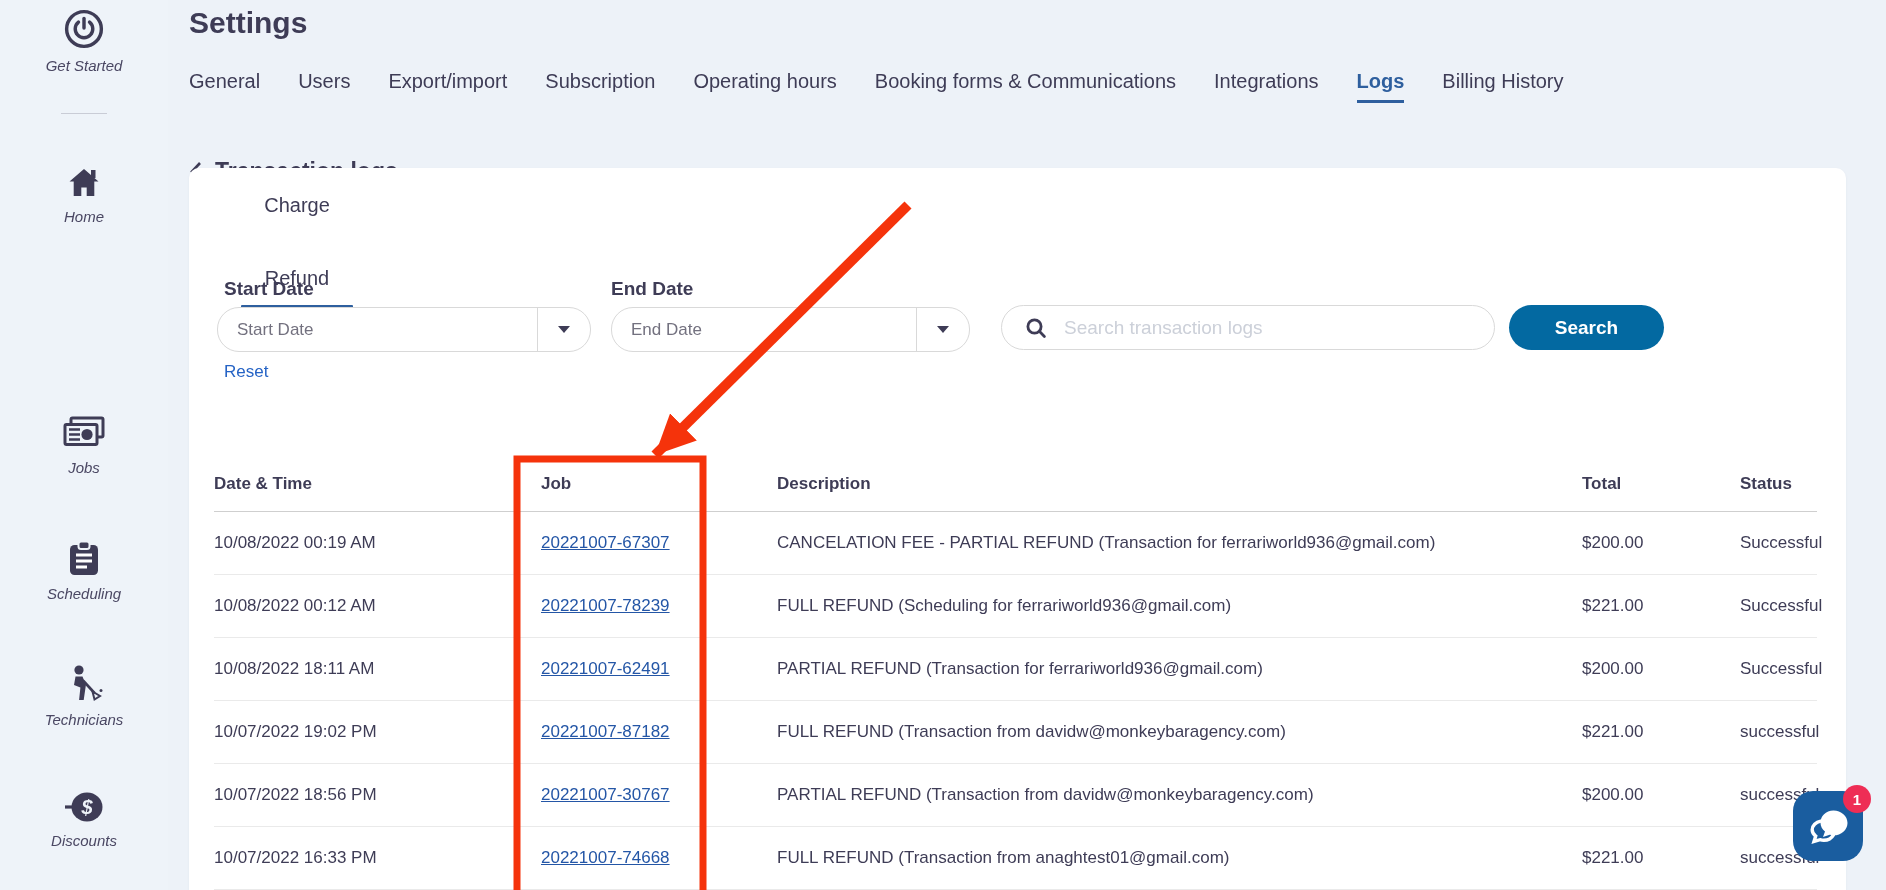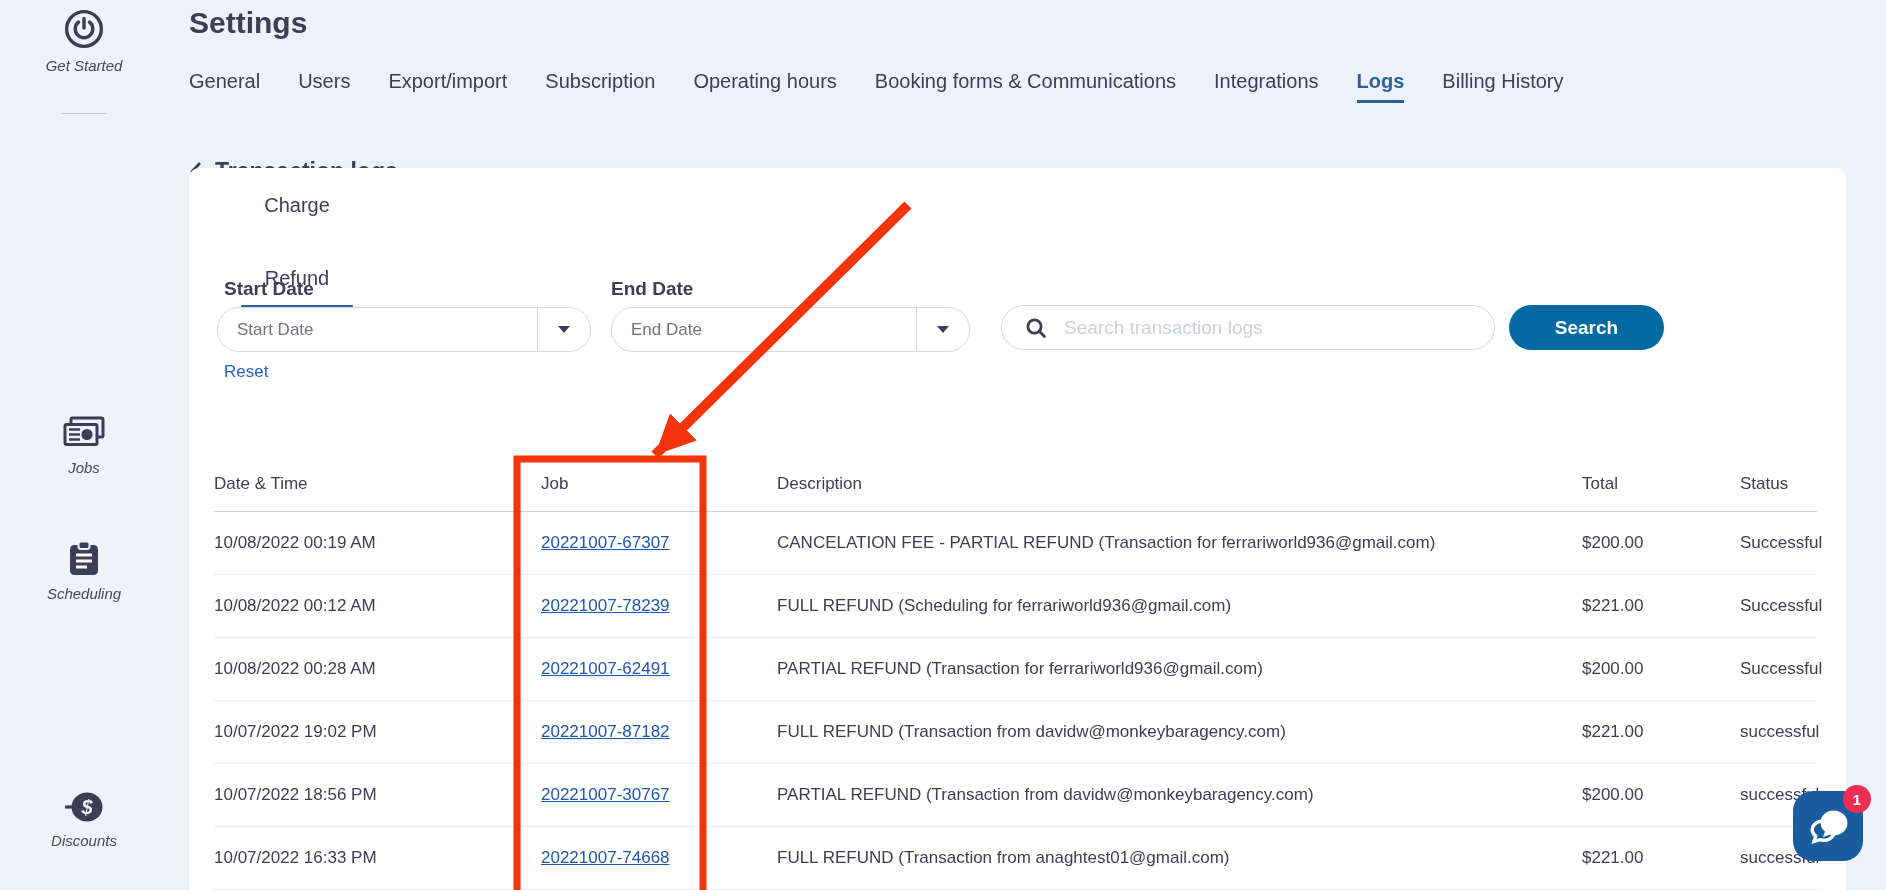--- a/index.html
+++ b/index.html
@@ -40,21 +40,21 @@
                background:#fff;display:flex;align-items:center;padding:0 16px 0 22px;box-sizing:border-box;gap:14px;}
   .search-wrap input{border:0;outline:none;flex:1;font-size:19px;color:#3e3c56;background:transparent;
                      font-family:"Liberation Sans",sans-serif;}
   .search-wrap input::placeholder{color:#ccd0d9;}
   .search-btn{position:absolute;left:1320px;top:137px;width:155px;height:45px;border:0;border-radius:23px;
               background:#0369a1;color:#fff;font-size:19px;font-weight:600;cursor:pointer;
               font-family:"Liberation Sans",sans-serif;}
   .reset-link{position:absolute;left:35px;top:194px;font-size:17px;color:#2563c5;cursor:pointer;}
   
   .tbl{position:absolute;left:25px;top:292px;width:1603px;border-collapse:collapse;table-layout:fixed;}
-  .tbl th{font-size:17px;font-weight:400;text-align:left;padding:14px 0 17px 0;border-bottom:1px solid #cfcfcf;}
+  .tbl th{font-size:17px;font-weight:700;text-align:left;padding:14px 0 17px 0;border-bottom:1px solid #cfcfcf;}
   .tbl td{font-size:17px;height:62px;border-bottom:1px solid #eaeaea;padding:0;}
   .tbl td.status{font-size:17px;}
   .job-link{color:#2456a6;text-decoration:underline;cursor:pointer;}
   
   .annotation-overlay{position:absolute;left:0;top:0;z-index:60;pointer-events:none;}
   
   .chat-widget{position:absolute;left:1793px;top:791px;width:70px;height:70px;border-radius:20px;background:#1a5d9f;
                z-index:50;display:flex;align-items:center;justify-content:center;cursor:pointer;}
   .chat-badge{position:absolute;left:1843px;top:785px;width:28px;height:28px;border-radius:50%;background:#ee2d55;
               color:#fff;font-size:15px;font-weight:700;display:flex;align-items:center;justify-content:center;z-index:51;cursor:pointer;}
@@ -70,20 +70,29 @@
           <circle cx="22" cy="22" r="18.2" fill="none" stroke="#3e3c56" stroke-width="3.6"></circle>
           <path d="M22 11v10" stroke="#3e3c56" stroke-width="3.6" stroke-linecap="round" fill="none"></path>
           <path d="M16.2 14.8a9.2 9.2 0 1 0 11.6 0" fill="none" stroke="#3e3c56" stroke-width="3.6" stroke-linecap="round"></path>
         </svg>
     </span>
     <span class="lbl">Get Started</span>
   </div>
 
   <div class="side-divider"></div>
 
+  <div class="side-item" style="top:165px">
+    <span class="icn">
+      <svg width="36" height="36" viewBox="0 0 36 36">
+          <rect x="25" y="5" width="4.5" height="8" fill="#3e3c56"></rect>
+          <path d="M18 4 3.5 16.5h4.2V31h7.6v-8.4h5.4V31h7.6V16.5h4.2z" fill="#3e3c56"></path>
+        </svg>
+    </span>
+    <span class="lbl">Home</span>
+  </div>
 
 
   <div class="side-item" style="top:416px">
     <span class="icn">
       <svg width="42" height="34" viewBox="0 0 42 34">
           <rect x="8" y="2" width="32" height="19" rx="1.5" fill="none" stroke="#3e3c56" stroke-width="3"></rect>
           <rect x="2" y="8.5" width="32" height="20" rx="1.5" fill="#eef3f9" stroke="#3e3c56" stroke-width="3"></rect>
           <circle cx="24" cy="18.5" r="5.6" fill="#3e3c56"></circle>
           <path d="M6 13.5h11M6 18.5h11M6 23.5h11" stroke="#3e3c56" stroke-width="2.4"></path>
         </svg>
@@ -95,20 +104,32 @@
     <span class="icn">
       <svg width="34" height="38" viewBox="0 0 34 38">
           <rect x="3" y="5" width="28" height="30" rx="4.5" fill="#3e3c56"></rect>
           <rect x="11.5" y="1.5" width="11" height="7.5" rx="2.5" fill="#3e3c56" stroke="#eef3f9" stroke-width="2"></rect>
           <path d="M9 15h16M9 21h16M9 27h11" stroke="#fff" stroke-width="2.8"></path>
         </svg>
     </span>
     <span class="lbl">Scheduling</span>
   </div>
 
+  <div class="side-item" style="top:664px">
+    <span class="icn">
+      <svg width="40" height="40" viewBox="0 0 40 40">
+          <circle cx="15" cy="6" r="4.6" fill="#3e3c56"></circle>
+          <path d="M11.5 12.5h7l3.4 8.5-2.2 15h-4.6l1.3-12.5-6.4-2.5z" fill="#3e3c56"></path>
+          <path d="M19.5 17 30 28.5" stroke="#3e3c56" stroke-width="2.6" stroke-linecap="round"></path>
+          <path d="M28.5 27.5l7.5 4.5-5.5 3.5z" fill="none" stroke="#3e3c56" stroke-width="2"></path>
+          <circle cx="37" cy="26.5" r="1.5" fill="#3e3c56"></circle>
+        </svg>
+    </span>
+    <span class="lbl">Technicians</span>
+  </div>
 
   <div class="side-item" style="top:789px">
     <span class="icn">
       <svg width="42" height="36" viewBox="0 0 42 36">
           <path d="M2 18h9" stroke="#3e3c56" stroke-width="3.2"></path>
           <ellipse cx="24" cy="18" rx="15.5" ry="14.5" fill="#3e3c56"></ellipse>
           <text x="24" y="25" text-anchor="middle" font-size="20" font-weight="bold" fill="#eef3f9" font-family="Liberation Sans, sans-serif">$</text>
         </svg>
     </span>
     <span class="lbl">Discounts</span>
@@ -200,21 +221,21 @@
         <td class="status">Successful</td>
       </tr>
       <tr>
         <td>10/08/2022 00:12 AM</td>
         <td><span class="job-link">20221007-78239</span></td>
         <td>FULL REFUND (Scheduling for ferrariworld936@gmail.com)</td>
         <td>$221.00</td>
         <td class="status">Successful</td>
       </tr>
       <tr>
-        <td>10/08/2022 00:28 AM</td>
+        <td>10/08/2022 18:11 AM</td>
         <td><span class="job-link">20221007-62491</span></td>
         <td>PARTIAL REFUND (Transaction for ferrariworld936@gmail.com)</td>
         <td>$200.00</td>
         <td class="status">Successful</td>
       </tr>
       <tr>
         <td>10/07/2022 19:02 PM</td>
         <td><span class="job-link">20221007-87182</span></td>
         <td>FULL REFUND (Transaction from davidw@monkeybaragency.com)</td>
         <td>$221.00</td>

